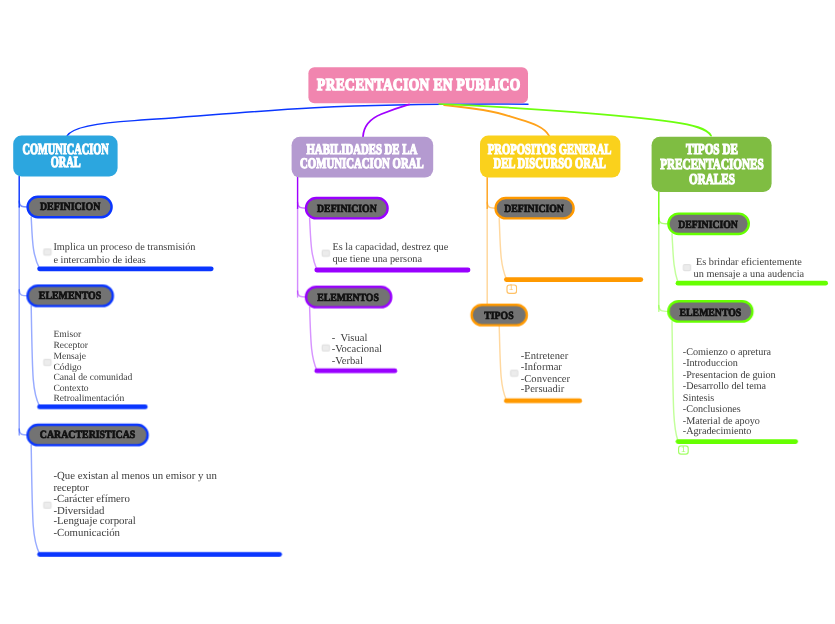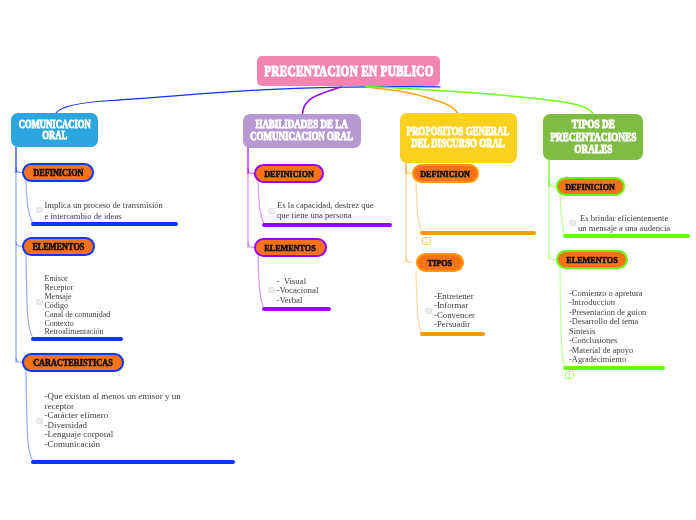--- a/index.html
+++ b/index.html
@@ -10,21 +10,21 @@
 .rootbox{position:absolute;border-radius:5px;display:flex;align-items:center;
   justify-content:center;box-sizing:border-box;}
 .rootlabel{font-family:"Liberation Serif",serif;font-weight:bold;color:#fff;
   text-align:center;line-height:1.0;white-space:nowrap;
   -webkit-text-stroke:1.15px #fff;transform:translateZ(0);}
 .branchbox{position:absolute;border-radius:7px;display:flex;align-items:center;
   justify-content:center;box-sizing:border-box;}
 .branchlabel{font-family:"Liberation Serif",serif;font-weight:bold;color:#fff;
   text-align:center;line-height:1.12;white-space:pre;
   -webkit-text-stroke:1.0px #fff;transform:translateZ(0);}
-.pill{position:absolute;border-radius:12px;background:#f97316;box-sizing:border-box;
+.pill{position:absolute;border-radius:12px;background:#737373;box-sizing:border-box;
   display:flex;align-items:center;justify-content:center;}
 .pilllabel{font-family:"Liberation Serif",serif;font-weight:bold;color:#111;
   text-align:center;white-space:nowrap;-webkit-text-stroke:0.62px #111;
   transform:translateZ(0);}
 .leafbox{position:absolute;}
 .leafline{font-family:Liberation Serif, serif;color:#3c3c3c;white-space:pre;
   transform:translateZ(0);}
 .bar{position:absolute;border-radius:2.5px;}
 .handle{position:absolute;width:7px;height:6px;background:#ececec;border-radius:1.5px;
   border:0.5px solid #e2e2e2;box-sizing:border-box;}
@@ -128,30 +128,30 @@
     <div class="pill" style="left: 254px; top: 238px; width: 73px; height: 19px; border: 2px solid rgb(153, 0, 255);">
       <div class="pilllabel" style="font-size: 9.2px; transform: translateZ(0px) scaleX(0.885);">ELEMENTOS</div>
     </div>
     <div class="leafbox" style="left: 276.5px; top: 276.5px;">
       <div class="leafline" style="font-size: 8.8px; line-height: 9.55px;">-  Visual</div>
       <div class="leafline" style="font-size: 8.8px; line-height: 9.55px;">-Vocacional</div>
       <div class="leafline" style="font-size: 8.8px; line-height: 9.55px;">-Verbal</div>
     </div>
     <div class="bar" style="left: 262px; top: 307px; width: 69px; height: 3.6px; background: rgb(153, 0, 255);"></div>
     <div class="handle" style="left: 267.5px; top: 286.5px;"></div>
-    <div class="branchbox" style="left: 400px; top: 113px; width: 117px; height: 50px; background: rgb(250, 209, 28);">
+    <div class="branchbox" style="left: 400px; top: 113px; width: 117px; height: 35px; background: rgb(250, 209, 28);">
       <div class="branchlabel" style="font-size: 12.4px; line-height: 11.9px; transform: translateZ(0px) scaleX(0.715);">PROPOSITOS GENERAL
 DEL DISCURSO ORAL</div>
     </div>
     <div class="pill" style="left: 412px; top: 164px; width: 67px; height: 19px; border: 2px solid rgb(255, 153, 0);">
       <div class="pilllabel" style="font-size: 9.2px; transform: translateZ(0px) scaleX(0.885);">DEFINICION</div>
     </div>
     <div class="bar" style="left: 420px; top: 231px; width: 116px; height: 3.6px; background: rgb(255, 153, 0);"></div>
     <div class="badge" style="left: 421.5px; top: 236.5px; width: 9px; height: 8px; border: 1.2px solid rgb(255, 153, 0); color: rgb(255, 153, 0); font-size: 7px; opacity: 0.6; border-radius: 2.5px;">1</div>
-    <div class="pill" style="left: 416px; top: 253px; width: 48px; height: 19px; border: 2px solid rgb(255, 153, 0);">
+    <div class="pill" style="left: 392px; top: 253px; width: 48px; height: 19px; border: 2px solid rgb(255, 153, 0);">
       <div class="pilllabel" style="font-size: 9.2px; transform: translateZ(0px) scaleX(0.885);">TIPOS</div>
     </div>
     <div class="leafbox" style="left: 434px; top: 291.5px;">
       <div class="leafline" style="font-size: 8.8px; line-height: 9.55px;">-Entretener</div>
       <div class="leafline" style="font-size: 8.8px; line-height: 9.55px;">-Informar</div>
       <div class="leafline" style="font-size: 8.8px; line-height: 9.55px;">-Convencer</div>
       <div class="leafline" style="font-size: 8.8px; line-height: 9.55px;">-Persuadir</div>
     </div>
     <div class="bar" style="left: 420px; top: 332px; width: 65px; height: 3.6px; background: rgb(255, 153, 0);"></div>
     <div class="handle" style="left: 425px; top: 308px;"></div>

